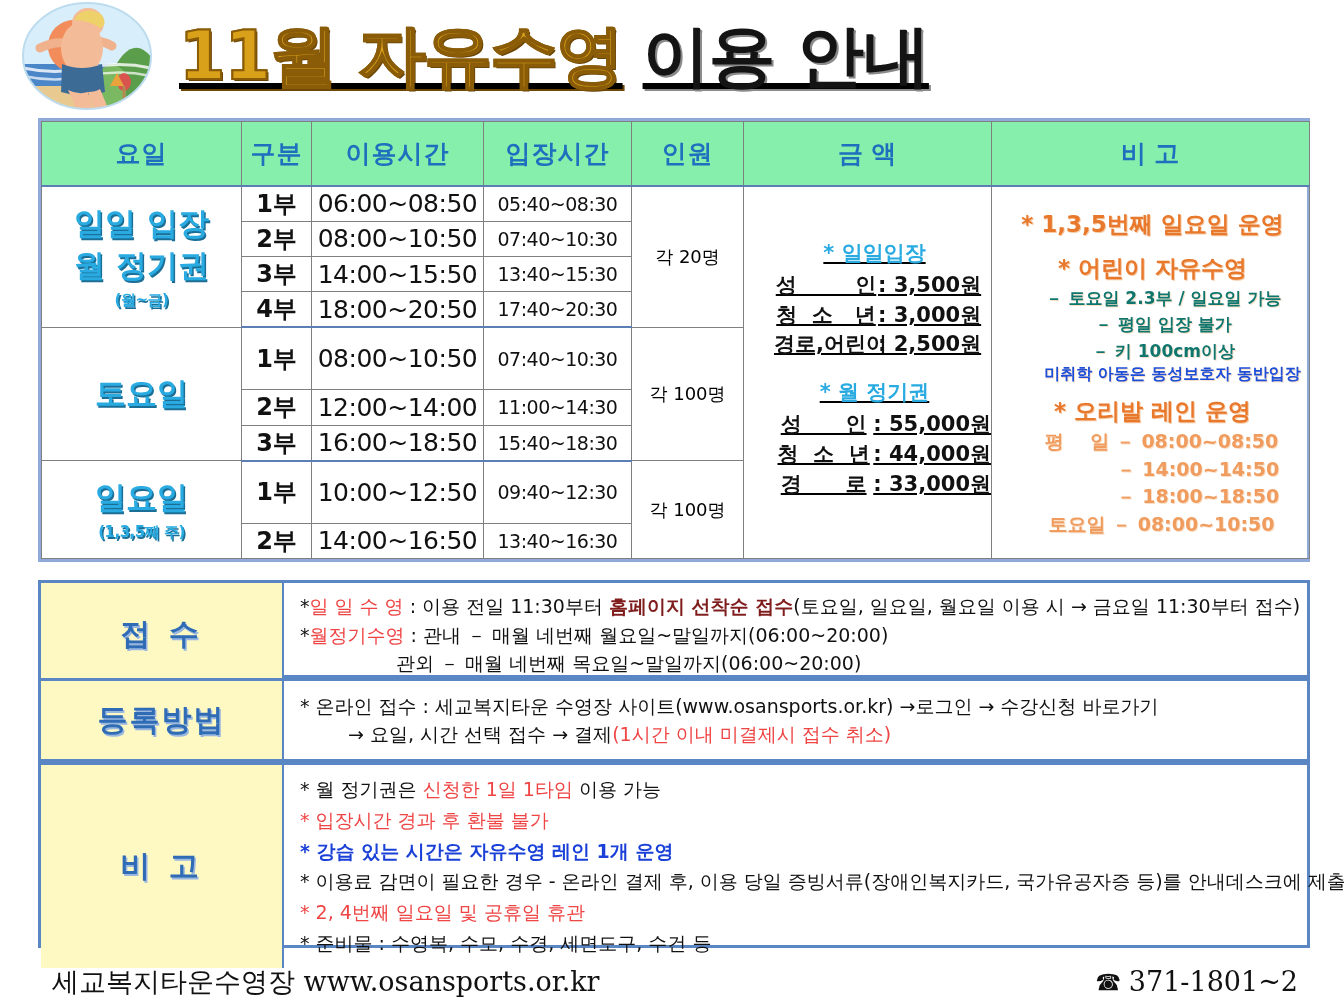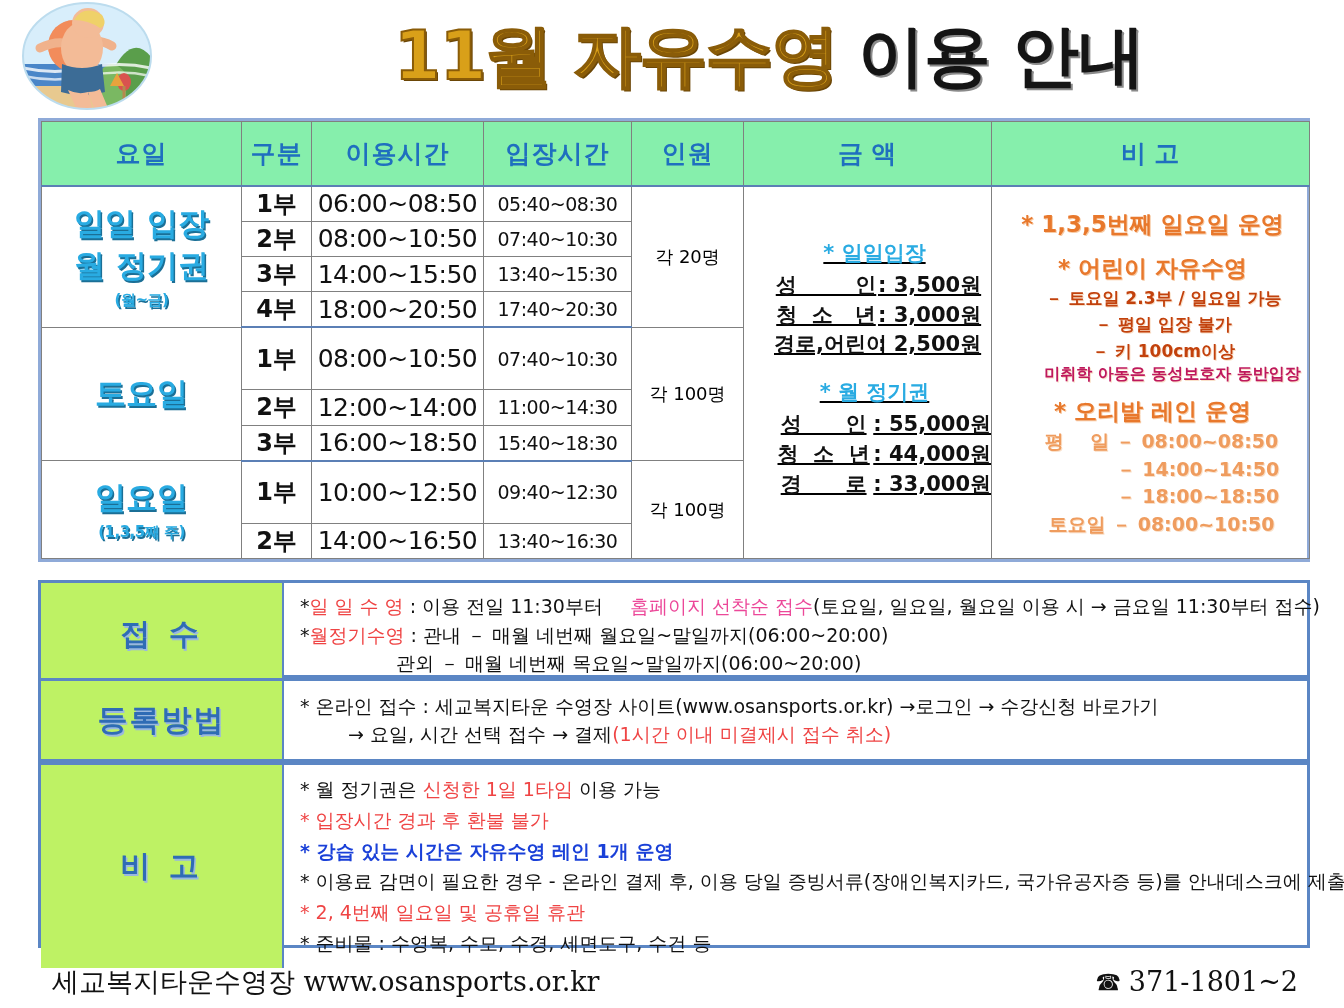--- a/index.html
+++ b/index.html
@@ -7,21 +7,21 @@
     width: 1344px; height: 1008px;
     background: #ffffff;
     font-family: "DejaVu Sans", "Liberation Sans", sans-serif;
     overflow: hidden;
   }
   .page { position: relative; width: 1344px; height: 1008px; }
 
   
   .header {
     position: absolute; left: 0; top: 0; width: 1144px; height: 112px;
-    display: flex; align-items: center; justify-content: space-between;
+    display: flex; align-items: center; justify-content: flex-start; text-decoration: underline;
   }
   .hero-art {
     width: 175px; height: 108px; position: relative; flex: 0 0 auto;
     margin-right: 4px;
   }
   .hero-art svg { display: block; }
   .title-wrap {
     display: flex; align-items: baseline; gap: 20px;
     font-weight: bold; letter-spacing: -1px;
   }
@@ -84,44 +84,44 @@
     font-size: 21px; font-weight: bold; color: #111;
     display: flex; align-items: baseline; padding-left: 16px; line-height: 1.42;
     white-space: pre;
   }
   .price-line .lbl { display: inline-block; width: 104px; letter-spacing: 0; }
 
   
   .note-cell { text-align: left; padding: 10px 8px 8px 12px; vertical-align: top; color: #e8823c; }
   .n-h { font-size: 23px; font-weight: bold; color: #e8782c; line-height: 1.45; text-shadow: 1px 1px 0 #f7cba6; }
   .n-h.sp { margin-top: 10px; }
-  .n-sub { font-size: 17px; font-weight: bold; color: #c2410c; padding-left: 22px; line-height: 1.55; text-shadow: 1px 1px 0 #fae0c9; }
-  .n-sub2 { font-size: 16px; font-weight: bold; color: #be185d; padding-left: 40px; line-height: 1.3; text-shadow: 1px 1px 0 #fae0c9; }
+  .n-sub { font-size: 17px; font-weight: bold; color: #0f766e; padding-left: 22px; line-height: 1.55; text-shadow: 1px 1px 0 #fae0c9; }
+  .n-sub2 { font-size: 16px; font-weight: bold; color: #1d4ed8; padding-left: 40px; line-height: 1.3; text-shadow: 1px 1px 0 #fae0c9; }
   .fin { font-size: 19px; font-weight: bold; color: #ef9c5e; padding-left: 18px; line-height: 1.45; white-space: pre; text-shadow: 1px 1px 0 #fae0c9; }
 
   
   .info {
     position: absolute; left: 38px; width: 1272px;
     border: 3px solid #5b86c4; border-collapse: collapse; background: #fff;
   }
   .info table { width: 100%; border-collapse: collapse; table-layout: fixed; }
   .info td { vertical-align: middle; }
   .lab {
-    width: 242px; background: #bef264; text-align: center;
+    width: 242px; background: #fef9c3; text-align: center;
     color: #2f6cb5; font-size: 30px; font-weight: bold;
     text-shadow: 1.5px 1.5px 0 #9ab8df;
     border-right: 2px solid #5b86c4;
     letter-spacing: 2px;
   }
   .body-cell { padding: 9px 10px 9px 16px; }
   .ln { font-size: 19px; color: #111; line-height: 1.5; white-space: nowrap; }
   .ln.ind { padding-left: 96px; }
   .ln.ind2 { padding-left: 48px; }
   .or { color: #ef4444; }
-  .rd { color: #ec4899; font-weight: normal; margin-left: 21px; }
+  .rd { color: #7f1d1d; font-weight: bold; }
   .bl { color: #1a40d8; font-weight: bold; }
   .sp-wide { letter-spacing: 4px; }
 
   #sec-reception { top: 580px; height: 98px; }
   #sec-method { top: 678px; height: 84px; }
   #sec-remarks { top: 762px; height: 186px; }
   #sec-reception table, #sec-reception td,
   #sec-method table, #sec-method td { height: 92px; }
   #sec-method table, #sec-method td { height: 78px; }
   #sec-remarks table, #sec-remarks td { height: 180px; }

